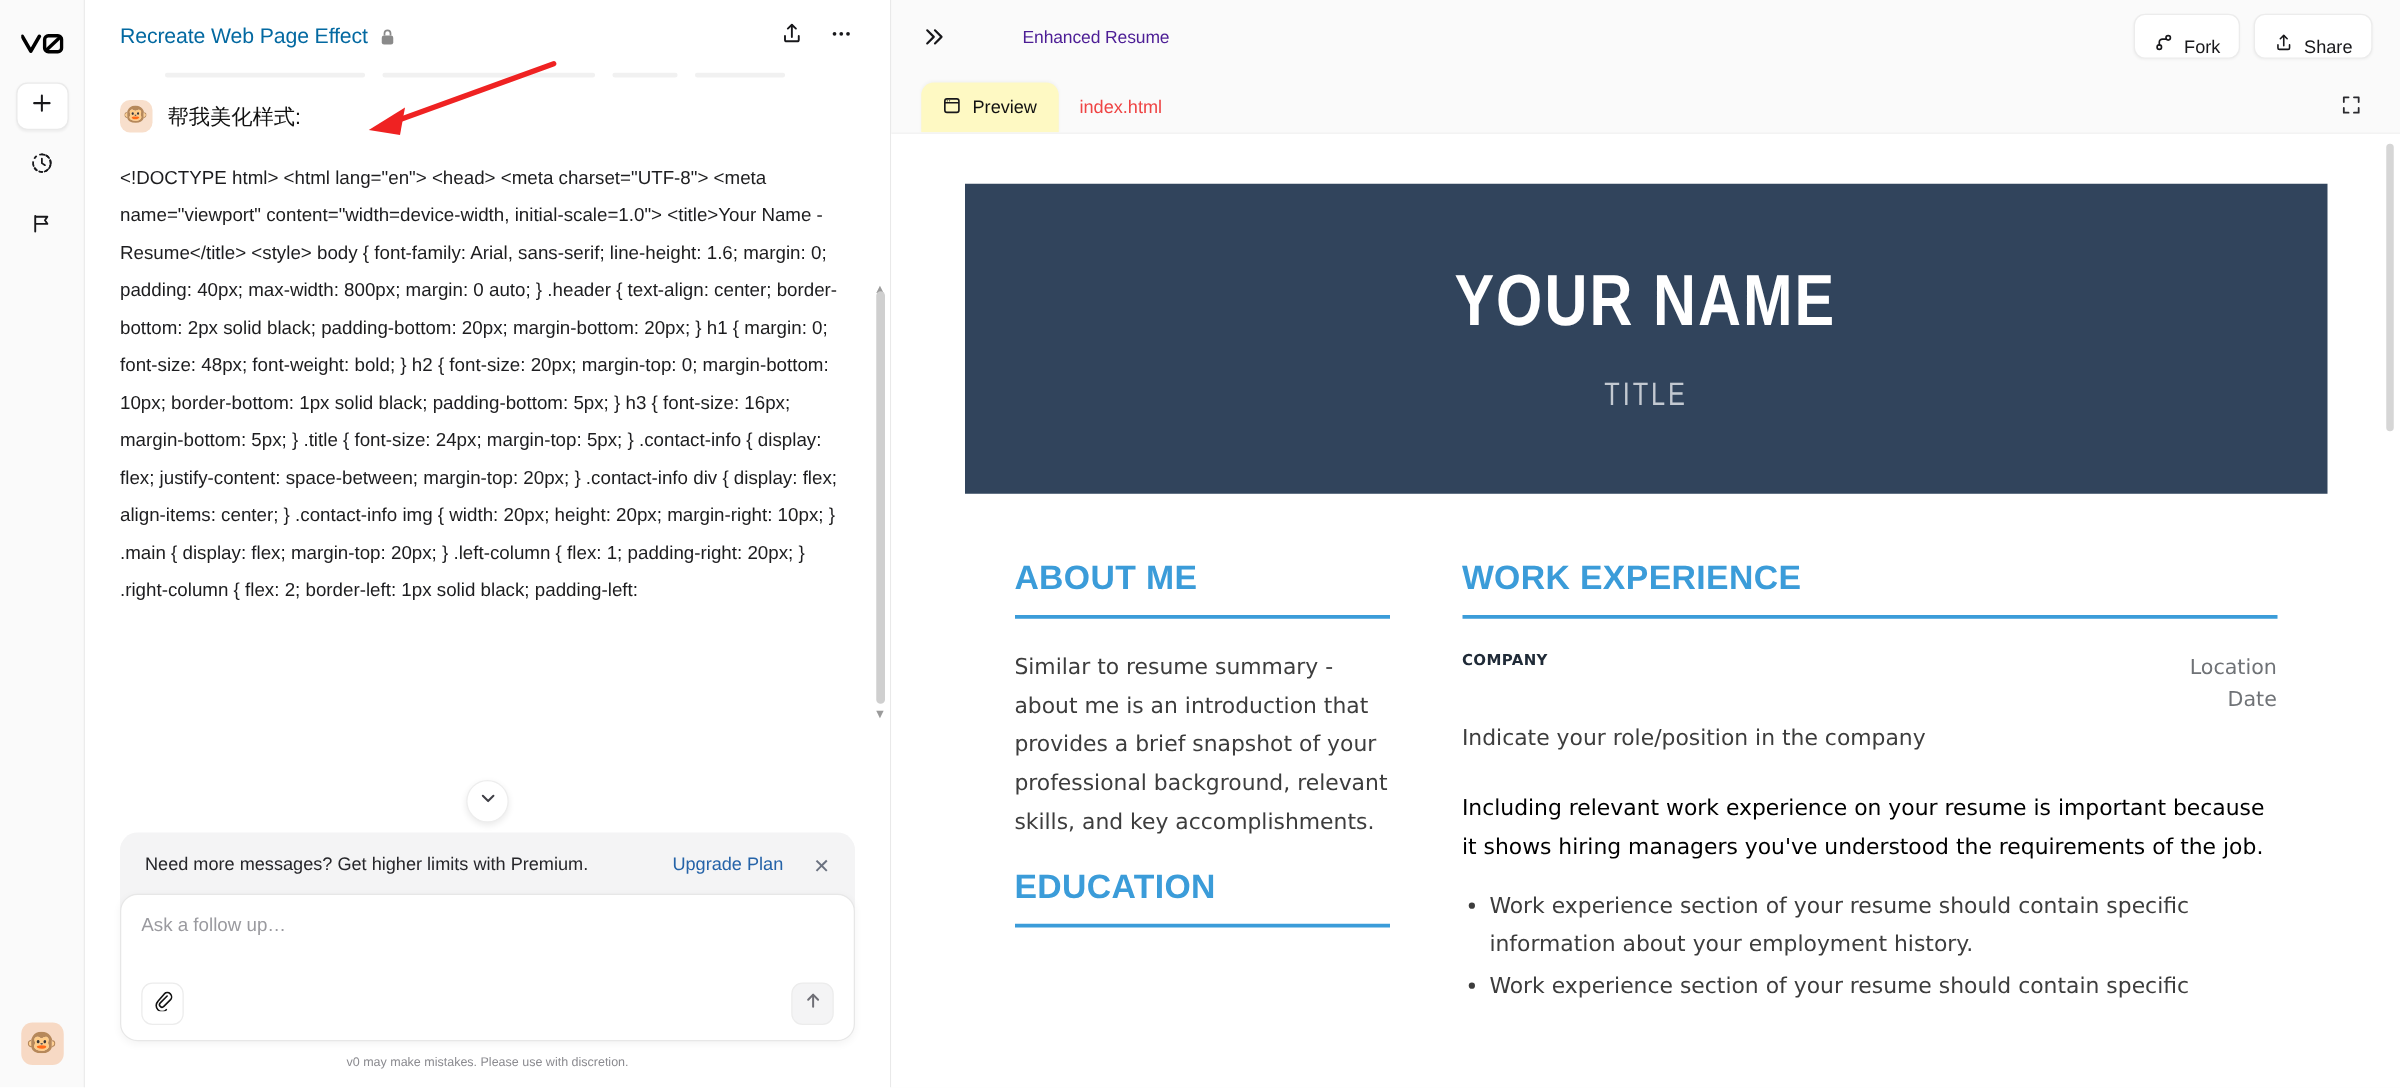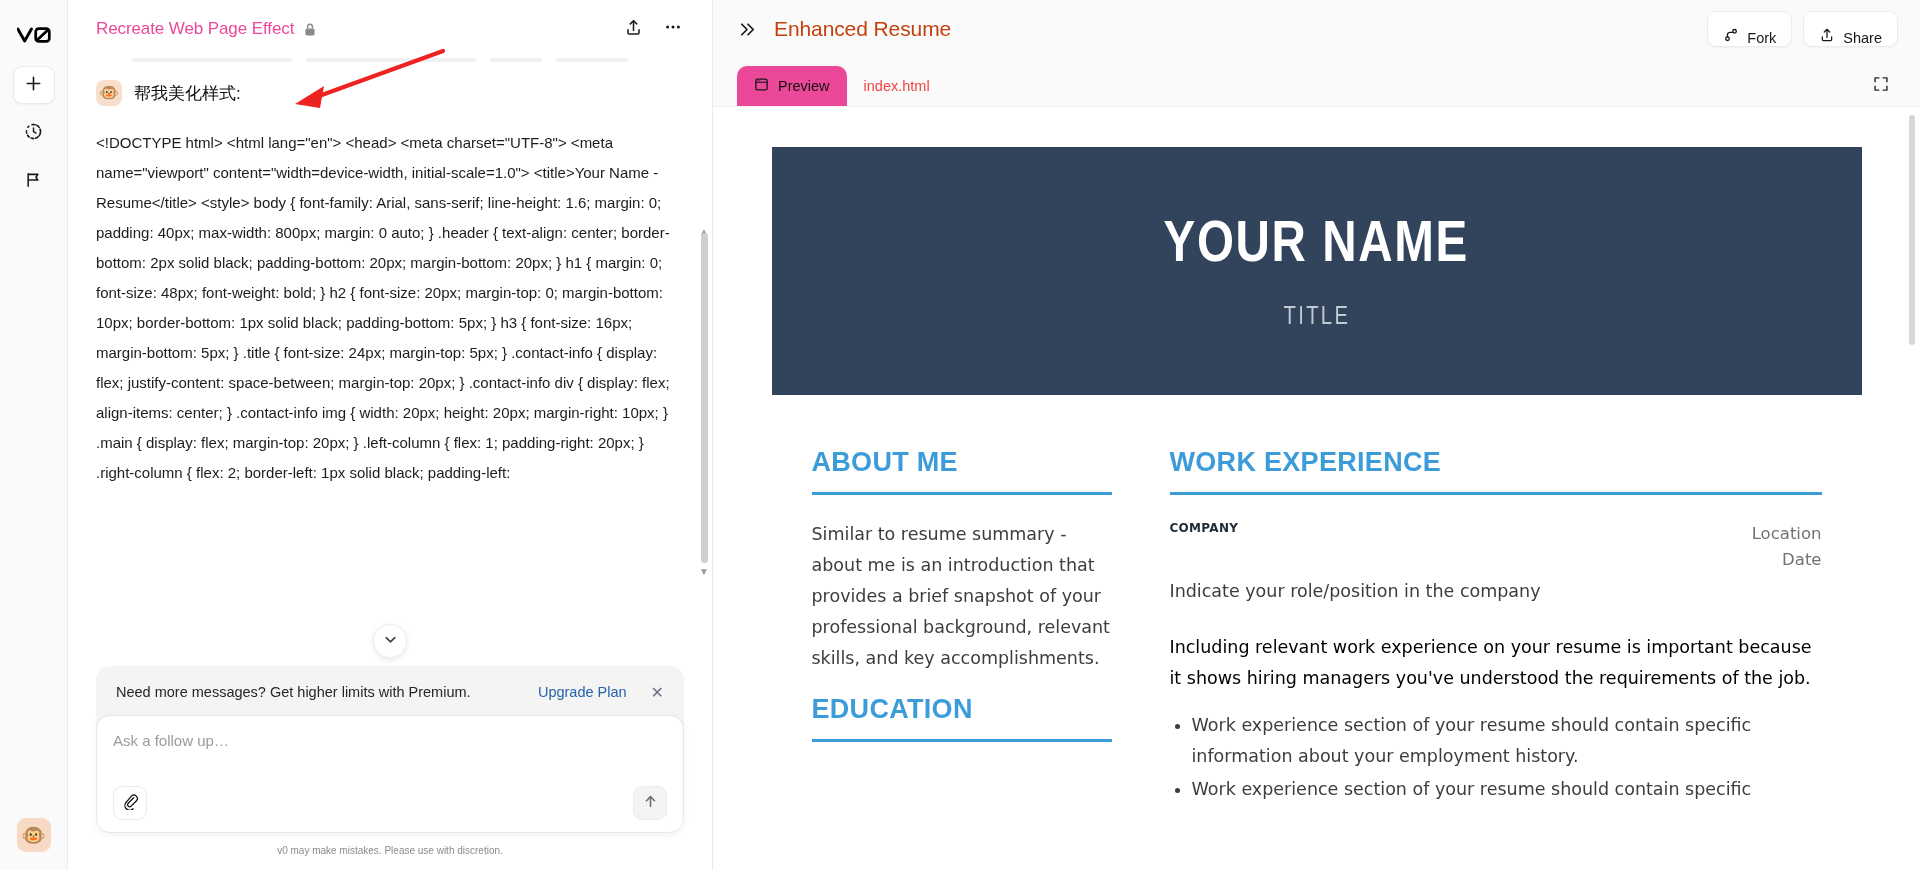--- a/index.html
+++ b/index.html
@@ -42,21 +42,21 @@
     display: flex; flex-direction: column;
     background: #ffffff;
     border-right: 1px solid #e9e9e9;
     position: relative;
   }
   .chat-header {
     height: 58px; flex: 0 0 58px;
     display: flex; align-items: center;
     padding: 0 22px 0 28px;
   }
-  .chat-title { font-size: 17px; font-weight: 400; color: #ec4899; letter-spacing: -0.1px; }
+  .chat-title { font-size: 17px; font-weight: 400; color: #0369a1; letter-spacing: -0.1px; }
   .lock-icon { margin-left: 9px; display:inline-flex; vertical-align: middle; color:#8a8a8a; }
   .chat-header-spacer { flex: 1; }
   .hdr-icon-btn {
     width: 34px; height: 34px; border-radius: 8px;
     display: flex; align-items: center; justify-content: center;
     color: #1a1a1a; cursor: pointer; margin-left: 6px;
   }
 
   .chat-scroll {
     flex: 1; overflow: hidden; position: relative;
@@ -147,42 +147,42 @@
     padding: 12px 0 14px 0;
   }
 
   
   .preview { flex: 1; display: flex; flex-direction: column; background: #fafafa; min-width: 0; }
   .preview-header {
     height: 58px; flex: 0 0 58px;
     display: flex; align-items: center; padding: 0 22px 0 24px;
   }
   .collapse-icon { color:#18181b; cursor:pointer; display:flex; align-items:center; margin-right: 16px; }
-  .preview-title { font-size: 21px; color: #c2410c; letter-spacing: -0.1px; }
+  .preview-title { font-size: 14px; color: #4c1d95; letter-spacing: -0.1px; margin-left: 44px; }
   .preview-header-spacer { flex: 1; }
   .pill-btn {
     height: 36px; padding: 0 15px; border-radius: 9px;
     background: #fff; border: 1px solid #ececec;
     display: flex; align-items: flex-end; gap: 8px;
     font-size: 14.5px; color: #18181b; cursor: pointer; margin-left: 11px;
     box-shadow: 0 1px 2px rgba(0,0,0,.04);
   }
 
   .tabbar {
     height: 48px; flex: 0 0 48px;
     display: flex; align-items: flex-end;
     padding: 0 22px 0 24px;
     position: relative;
   }
   .tab {
     height: 40px; padding: 0 17px; border-radius: 10px 10px 0 0;
     display: flex; align-items: center; gap: 9px;
     font-size: 14.5px; color: #ef4444; cursor: pointer;
   }
-  .tab.active { background: #ec4899; color: #111; box-shadow: 0 -1px 3px rgba(0,0,0,.04); justify-content: center; }
+  .tab.active { background: #fef9c3; color: #111; box-shadow: 0 -1px 3px rgba(0,0,0,.04); justify-content: center; }
   .tabbar-spacer { flex: 1; }
   .expand-btn {
     width: 34px; height: 34px; border-radius: 8px; margin-bottom: 3px;
     display:flex; align-items:center; justify-content:center; cursor:pointer; color:#2a2a2e;
   }
 
   .preview-body {
     flex: 1; background: #ffffff; position: relative; overflow: hidden;
     border-top: 1px solid #efefef;
   }

